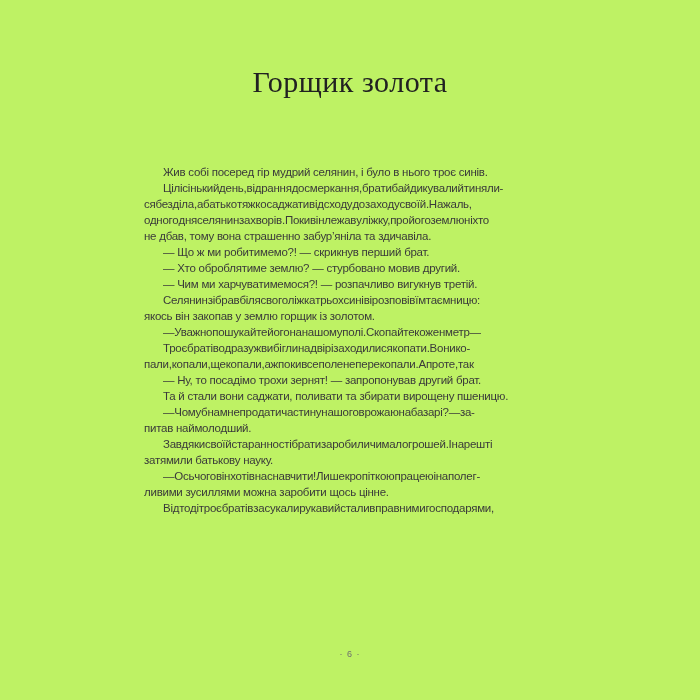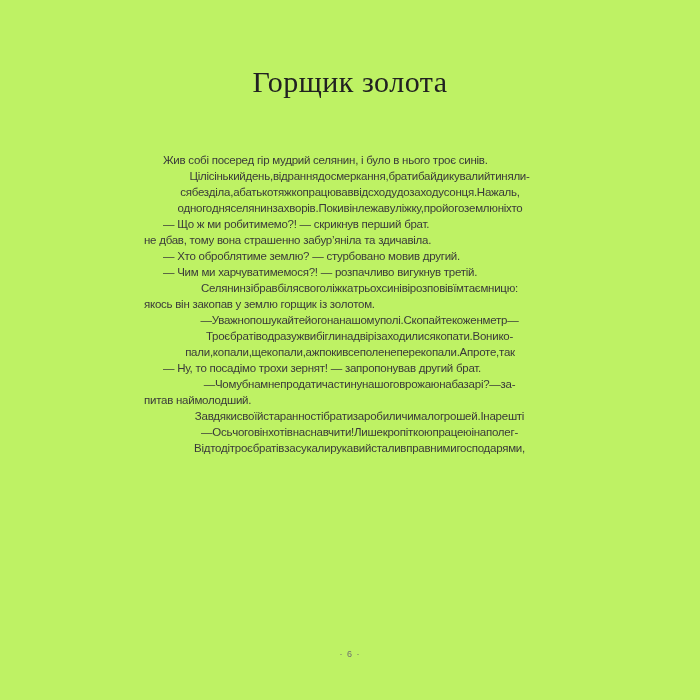--- a/index.html
+++ b/index.html
@@ -26,37 +26,37 @@
     font-family: "Liberation Serif", serif;
     font-weight: 400;
     font-size: 30px;
     line-height: 40px;
     color: #212121;
     letter-spacing: 0.5px;
   }
   .body-text {
     position: absolute;
     left: 144px;
-    top: 152px;
+    top: 164px;
     width: 412px;
     font-size: 11.5px;
     color: #3a3a3a;
     letter-spacing: -0.25px;
   }
   .line {
     height: 16px;
     line-height: 16px;
     white-space: nowrap;
   }
   .line.ind {
     padding-left: 19px;
   }
   .line.just {
     display: flex;
-    justify-content: center;
+    justify-content: flex-start;
   }
   .line.just span {
     flex: 0 0 auto;
   }
   .footer {
     position: absolute;
     top: 648px;
     left: 0;
     width: 700px;
     text-align: center;
@@ -86,46 +86,46 @@
         <span>й</span>
         <span>тиняли-</span>
       </div>
       <div class="line just">
         <span>ся</span>
         <span>без</span>
         <span>діла,</span>
         <span>а</span>
         <span>батько</span>
         <span>тяжко</span>
-        <span>працював</span>
+        <span>саджати</span>
         <span>від</span>
         <span>сходу</span>
         <span>до</span>
         <span>заходу</span>
-        <span>сонця.</span>
+        <span>своїй.</span>
         <span>На</span>
         <span>жаль,</span>
       </div>
       <div class="line just">
         <span>одного</span>
         <span>дня</span>
         <span>селянин</span>
         <span>захворів.</span>
         <span>Поки</span>
         <span>він</span>
         <span>лежав</span>
         <span>у</span>
         <span>ліжку,</span>
         <span>про</span>
         <span>його</span>
         <span>землю</span>
         <span>ніхто</span>
       </div>
+      <div class="line">не дбав, тому вона страшенно забур’яніла та здичавіла.</div>
       <div class="line ind">— Що ж ми робитимемо?! — скрикнув перший брат.</div>
-      <div class="line">не дбав, тому вона страшенно забур’яніла та здичавіла.</div>
       <div class="line ind">— Хто оброблятиме землю? — стурбовано мовив другий.</div>
       <div class="line ind">— Чим ми харчуватимемося?! — розпачливо вигукнув третій.</div>
       <div class="line ind just">
         <span>Селянин</span>
         <span>зібрав</span>
         <span>біля</span>
         <span>свого</span>
         <span>ліжка</span>
         <span>трьох</span>
         <span>синів</span>
@@ -170,20 +170,21 @@
         <span>поки</span>
         <span>все</span>
         <span>поле</span>
         <span>не</span>
         <span>перекопали.</span>
         <span>А</span>
         <span>проте,</span>
         <span>так</span>
       </div>
       <div class="line ind">— Ну, то посадімо трохи зернят! — запропонував другий брат.</div>
+      <div class="line ind">Та й стали вони саджати, поливати та збирати вирощену пшеницю.</div>
       <div class="line ind just">
         <span>—</span>
         <span>Чому</span>
         <span>б</span>
         <span>нам</span>
         <span>не</span>
         <span>продати</span>
         <span>частину</span>
         <span>нашого</span>
         <span>врожаю</span>
@@ -197,34 +198,36 @@
         <span>Завдяки</span>
         <span>своїй</span>
         <span>старанності</span>
         <span>брати</span>
         <span>заробили</span>
         <span>чимало</span>
         <span>грошей.</span>
         <span>І</span>
         <span>нарешті</span>
       </div>
+      <div class="line">затямили батькову науку.</div>
       <div class="line ind just">
         <span>—</span>
         <span>Ось</span>
         <span>чого</span>
         <span>він</span>
         <span>хотів</span>
         <span>нас</span>
         <span>навчити!</span>
         <span>Лише</span>
         <span>кропіткою</span>
         <span>працею</span>
         <span>і</span>
         <span>наполег-</span>
       </div>
+      <div class="line">ливими зусиллями можна заробити щось цінне.</div>
       <div class="line ind just">
         <span>Відтоді</span>
         <span>троє</span>
         <span>братів</span>
         <span>засукали</span>
         <span>рукави</span>
         <span>й</span>
         <span>стали</span>
         <span>вправними</span>
         <span>господарями,</span>

